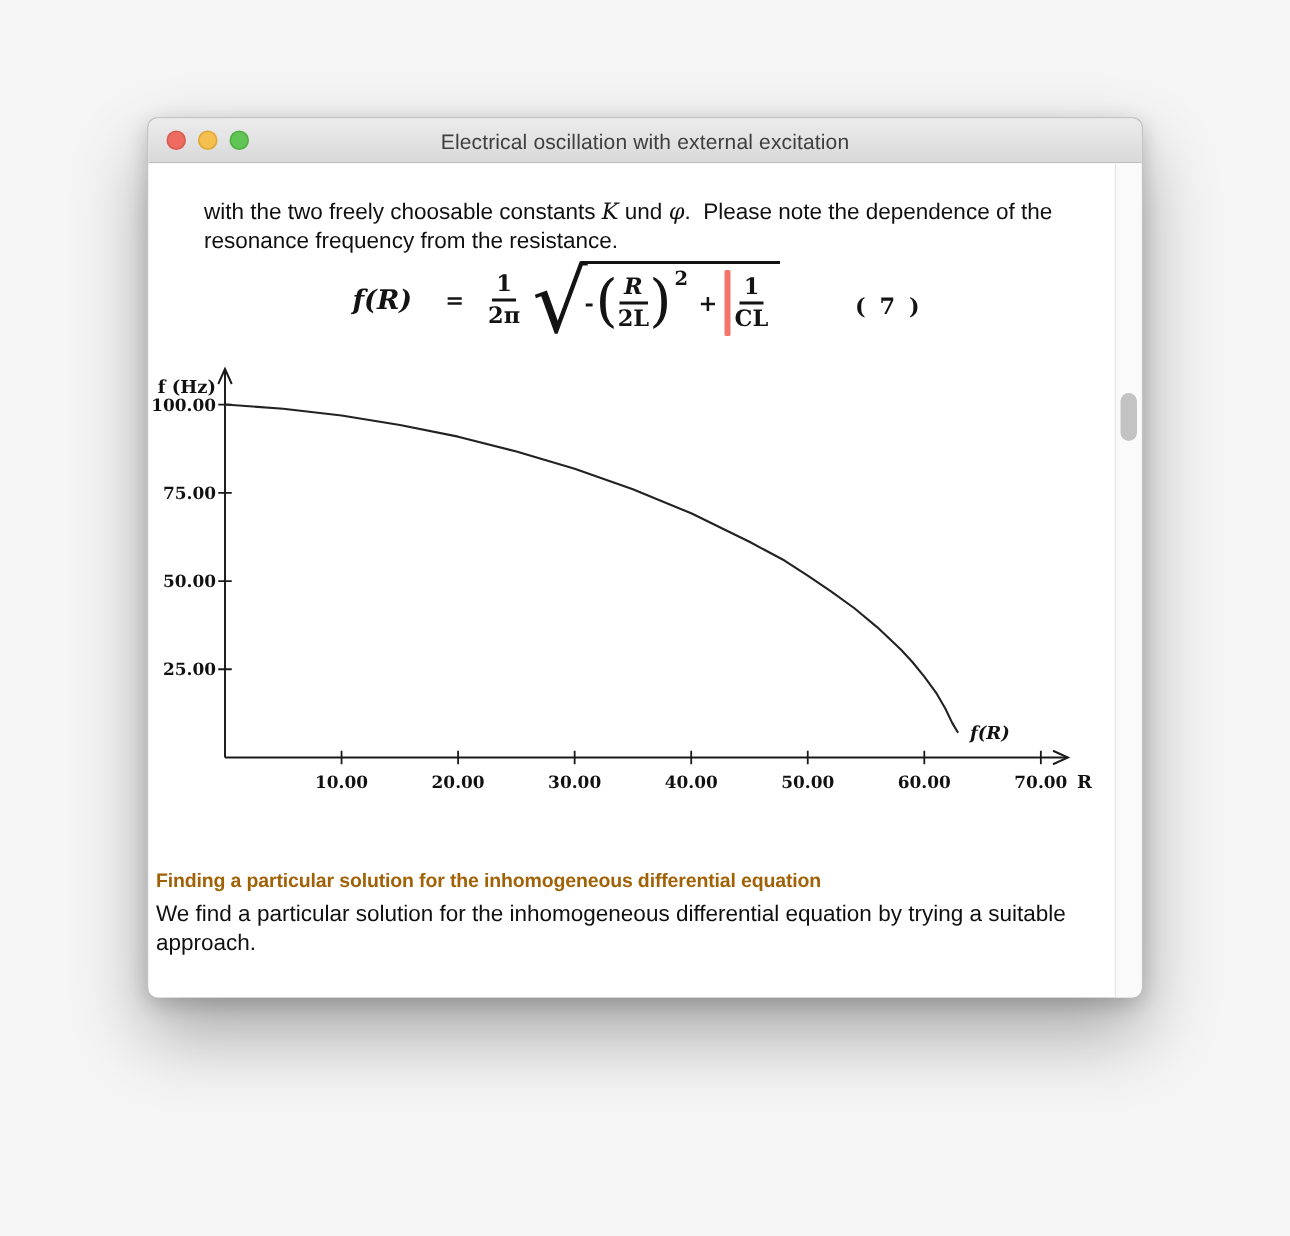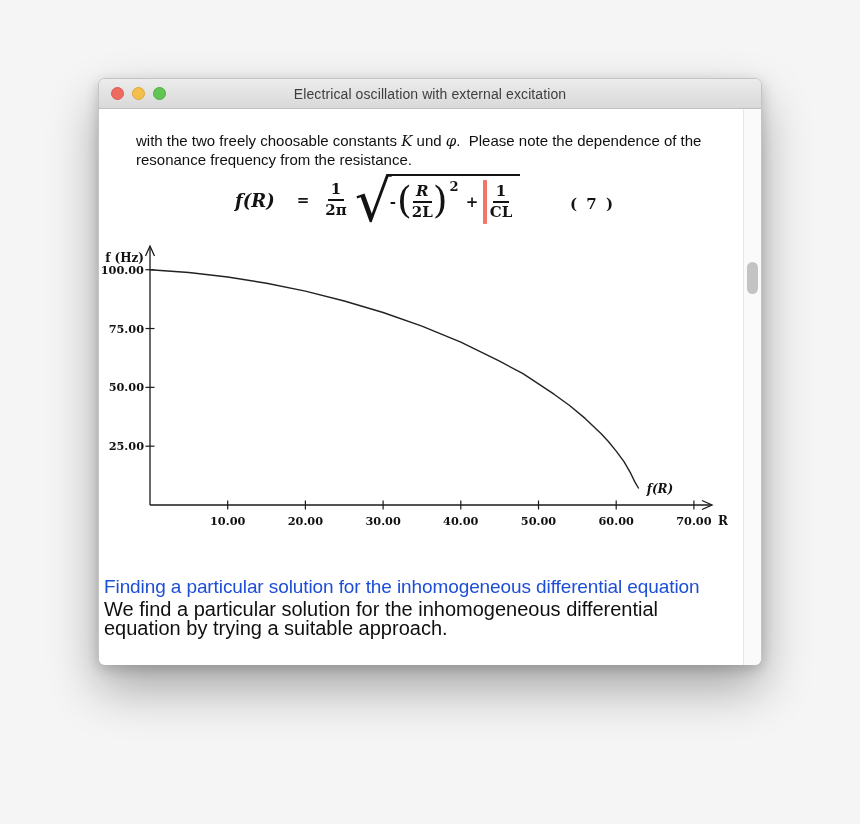--- a/index.html
+++ b/index.html
@@ -67,24 +67,24 @@
   .eq-num{
     position:absolute;top:86px;left:471px;
     font-family:"DejaVu Serif",serif;font-weight:700;font-size:15px;color:#131313;
     letter-spacing:2px;
   }
   
   #plot{position:absolute;left:0;top:124px;}
   
   .section{position:absolute;top:466px;left:5px;width:632px;}
   .section h2{
-    margin:0;font-size:19px;line-height:23px;font-weight:400;color:#1d4ed8;
+    margin:0;font-size:13px;line-height:23px;font-weight:700;color:#a16207;
     letter-spacing:-0.1px;
   }
-  .section p{margin:2px 0 0 0;font-size:20px;line-height:19px;}
+  .section p{margin:2px 0 0 0;font-size:15px;line-height:19px;}
   
   .scrollbar{
     position:absolute;top:0;right:0;bottom:0;width:17px;
     background:#fafafa;border-left:1px solid #e7e7e7;
     border-radius:0 0 6px 0;
   }
   .scroll-thumb{
     position:absolute;left:3px;top:153px;width:11px;height:32px;
     border-radius:6px;background:#c3c3c3;
   }

